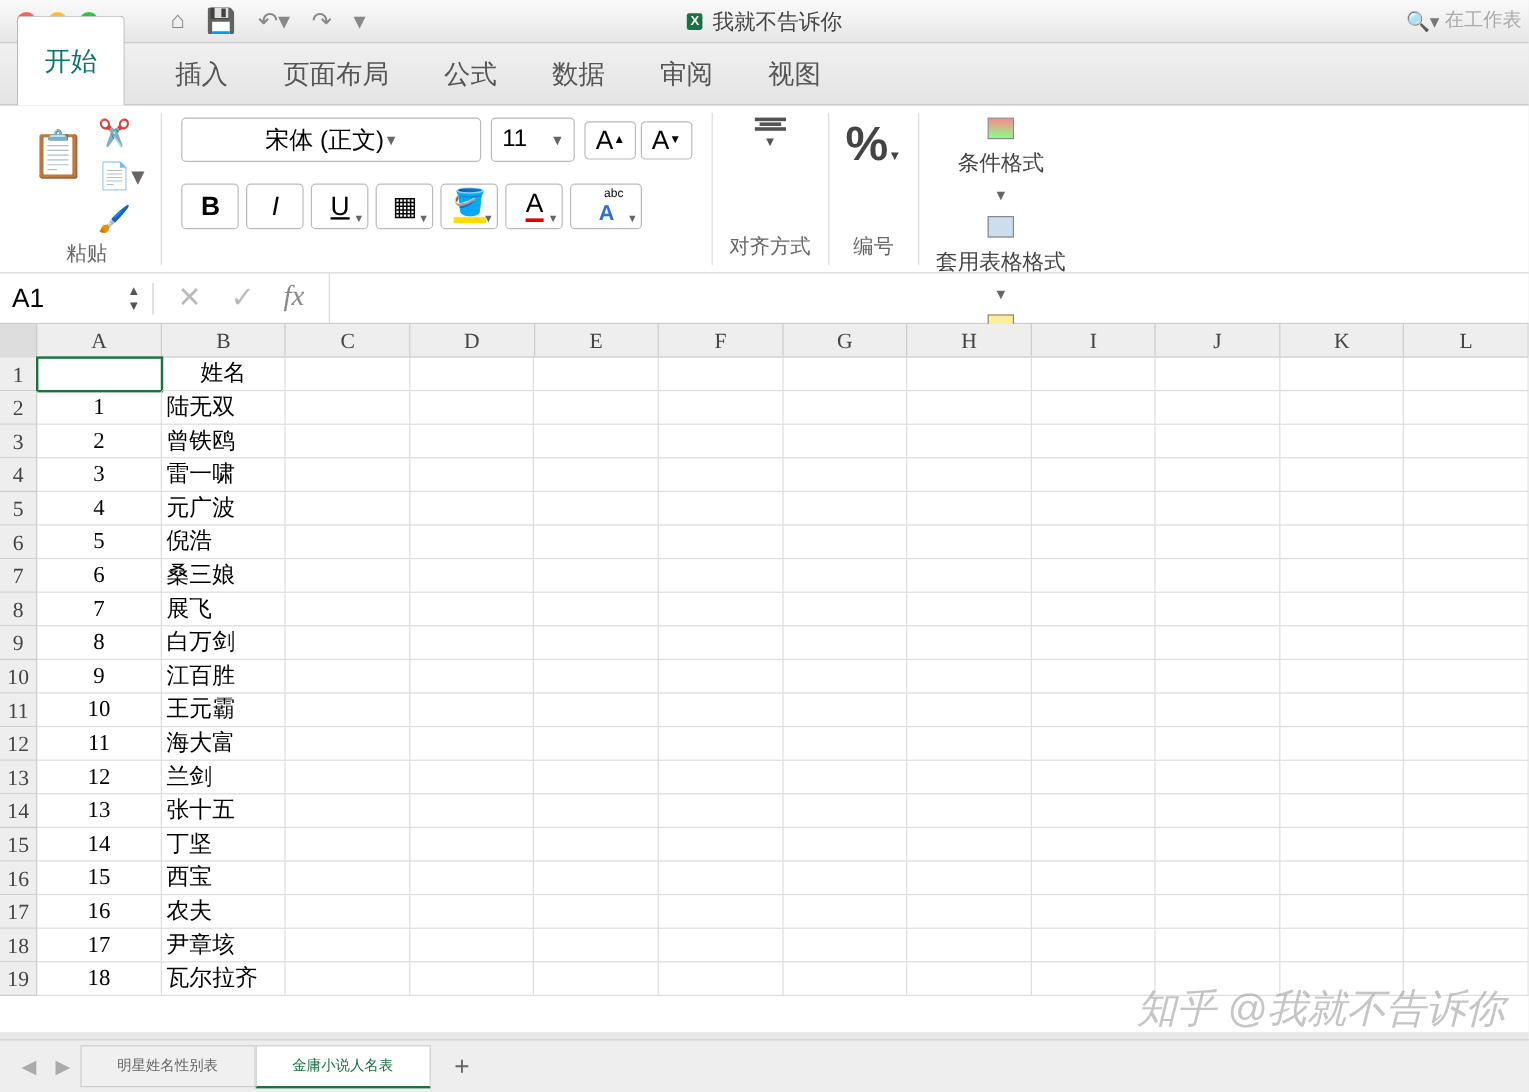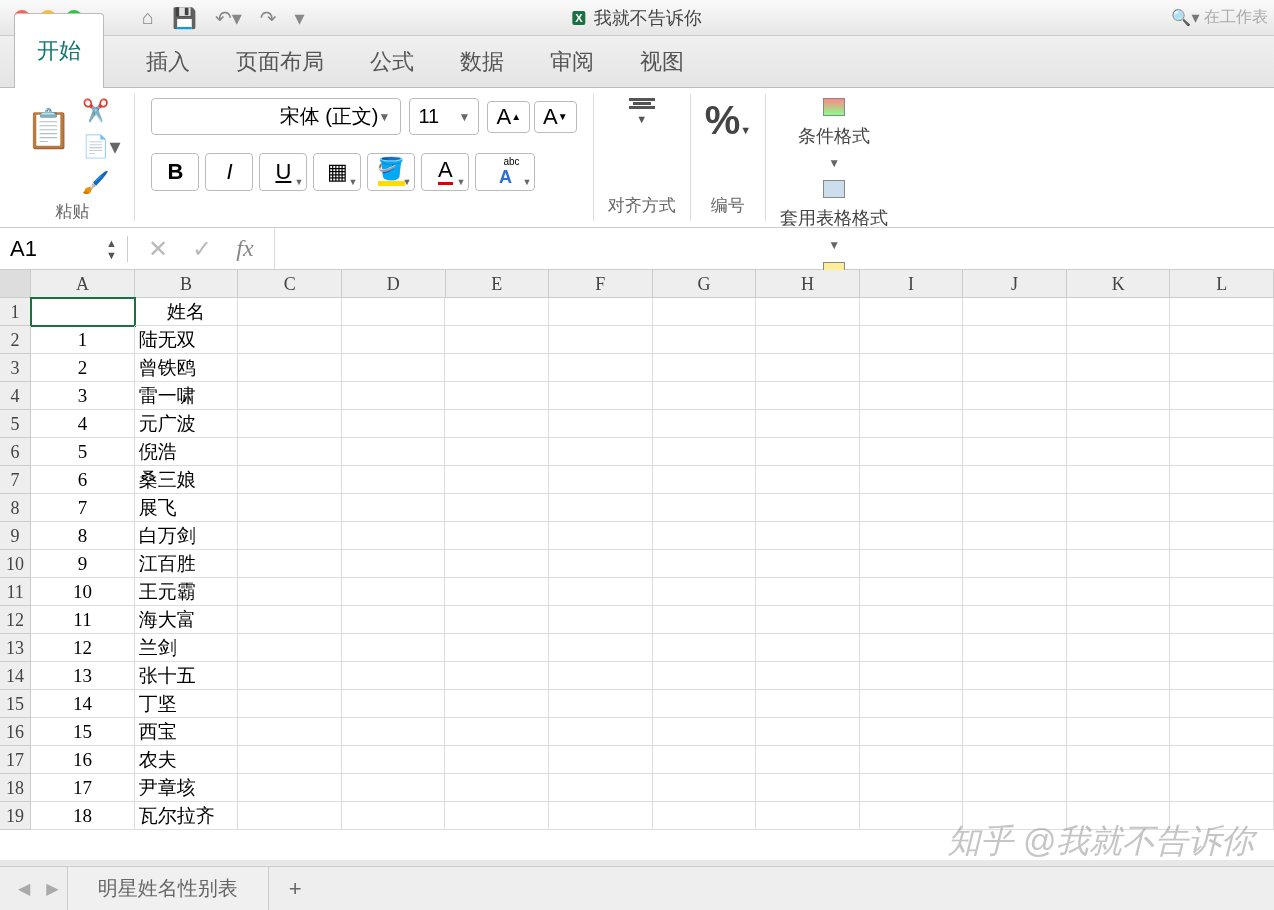--- a/index.html
+++ b/index.html
@@ -24,21 +24,21 @@
 
 .ribbon { height:140px; background:#fff; border-bottom:1px solid #ccc; display:flex; padding:6px 10px;}
 .group { display:flex; flex-direction:column; align-items:center; justify-content:space-between; padding:4px 14px; border-right:1px solid #ddd; }
 .group:last-child { border-right:none; }
 .group-label { font-size:17px; color:#666; margin-top:4px;}
 .big-btn { width:50px; height:62px; display:flex; align-items:center; justify-content:center; font-size:38px; color:#555;}
 .paste-col { display:flex; flex-direction:column; align-items:center; gap:2px;}
 .mini-col { display:flex; flex-direction:column; gap:10px; margin-left:8px;}
 .mini-btn { font-size:22px; color:#666; }
 .font-group-top { display:flex; gap:8px;}
-.font-select { border:1px solid #bbb; background:#fff; padding:4px 10px; font-size:20px; min-width:250px; display:flex; align-items:center; justify-content:flex-end; border-radius:4px;}
+.font-select { border:1px solid #bbb; background:#fff; padding:4px 10px; font-size:20px; min-width:250px; display:flex; align-items:center; justify-content:center; border-radius:4px;}
 .size-select { border:1px solid #bbb; background:#fff; padding:4px 8px; font-size:20px; width:70px; display:flex; align-items:center; justify-content:space-between; border-radius:4px;}
 .caret { font-size:12px; color:#666;}
 .font-grow { display:flex; gap:4px; align-items:center;}
 .fg { border:1px solid #bbb; padding:2px 8px; font-size:22px; border-radius:4px; display:flex; align-items:center; }
 .font-group-bot { display:flex; gap:6px; margin-top:10px; align-items:center;}
 .fb { border:1px solid #bbb; border-radius:4px; width:48px; height:38px; display:flex; align-items:center; justify-content:center; font-size:22px; position:relative;}
 .fb .caret { position:absolute; right:3px; bottom:3px; font-size:9px;}
 .under-red { border-bottom:3px solid #d00; display:inline-block; padding-bottom:1px; line-height:1;}
 .under-yellow { border-bottom:5px solid #ffdb00; display:inline-block; padding-bottom:1px; line-height:1;}
 .align-icon { font-size:30px; color:#555; display:flex; flex-direction:column; align-items:center; gap:1px; }
@@ -63,21 +63,21 @@
 .rows { }
 .row { display:flex; height:28px;}
 .rh { width:32px; background:#eee; border-right:1px solid #ccc; border-bottom:1px solid #ccc; text-align:center; font-size:18px; color:#444; line-height:28px; font-family:serif;}
 .cell { width:106px; border-right:1px solid #ddd; border-bottom:1px solid #ddd; padding:0 4px; font-size:19px; color:#000; font-family:"SimSun","STSong",serif; line-height:28px; overflow:hidden; white-space:nowrap;}
 .cell.colA { text-align:center;}
 .cell.active { outline:2px solid #1a7243; outline-offset:-1px;}
 
 
 .sheets { position:absolute; bottom:0; left:0; right:0; height:44px; background:#eee; border-top:1px solid #ccc; display:flex; align-items:center; padding-left:10px; gap:0;}
 .navarrow { font-size:16px; color:#aaa; padding:0 8px;}
-.sheet-tab { padding:8px 30px; font-size:20px; color:#666; border:1px solid #ccc; background:#f0f0f0;}
+.sheet-tab { padding:8px 30px; font-size:12px; color:#666; border:1px solid #ccc; background:#f0f0f0;}
 .sheet-tab.active { background:#fff; color:#1a7243; font-weight:500; border-bottom:2px solid #1a7243;}
 .addsheet { padding:8px 20px; font-size:22px; color:#666;}
 
 .watermark { position:absolute; right:20px; bottom:46px; font-size:33px; color:rgba(150,150,150,0.55); font-style:italic; pointer-events:none;}
 </style>
 </head>
 <body>
 
 <div class="titlebar">
   <div class="traffic">
@@ -528,16 +528,17 @@
         <div class="cell"></div>
         <div class="cell"></div>
       </div>
     </div>
 </div>
 
 <div class="sheets">
   <span class="navarrow">◀</span>
   <span class="navarrow">▶</span>
   <div class="sheet-tab">明星姓名性别表</div>
+  <div class="sheet-tab active">金庸小说人名表</div>
   <div class="addsheet">+</div>
 </div>
 
 <div class="watermark">知乎 @我就不告诉你</div>
 
 </body></html>

